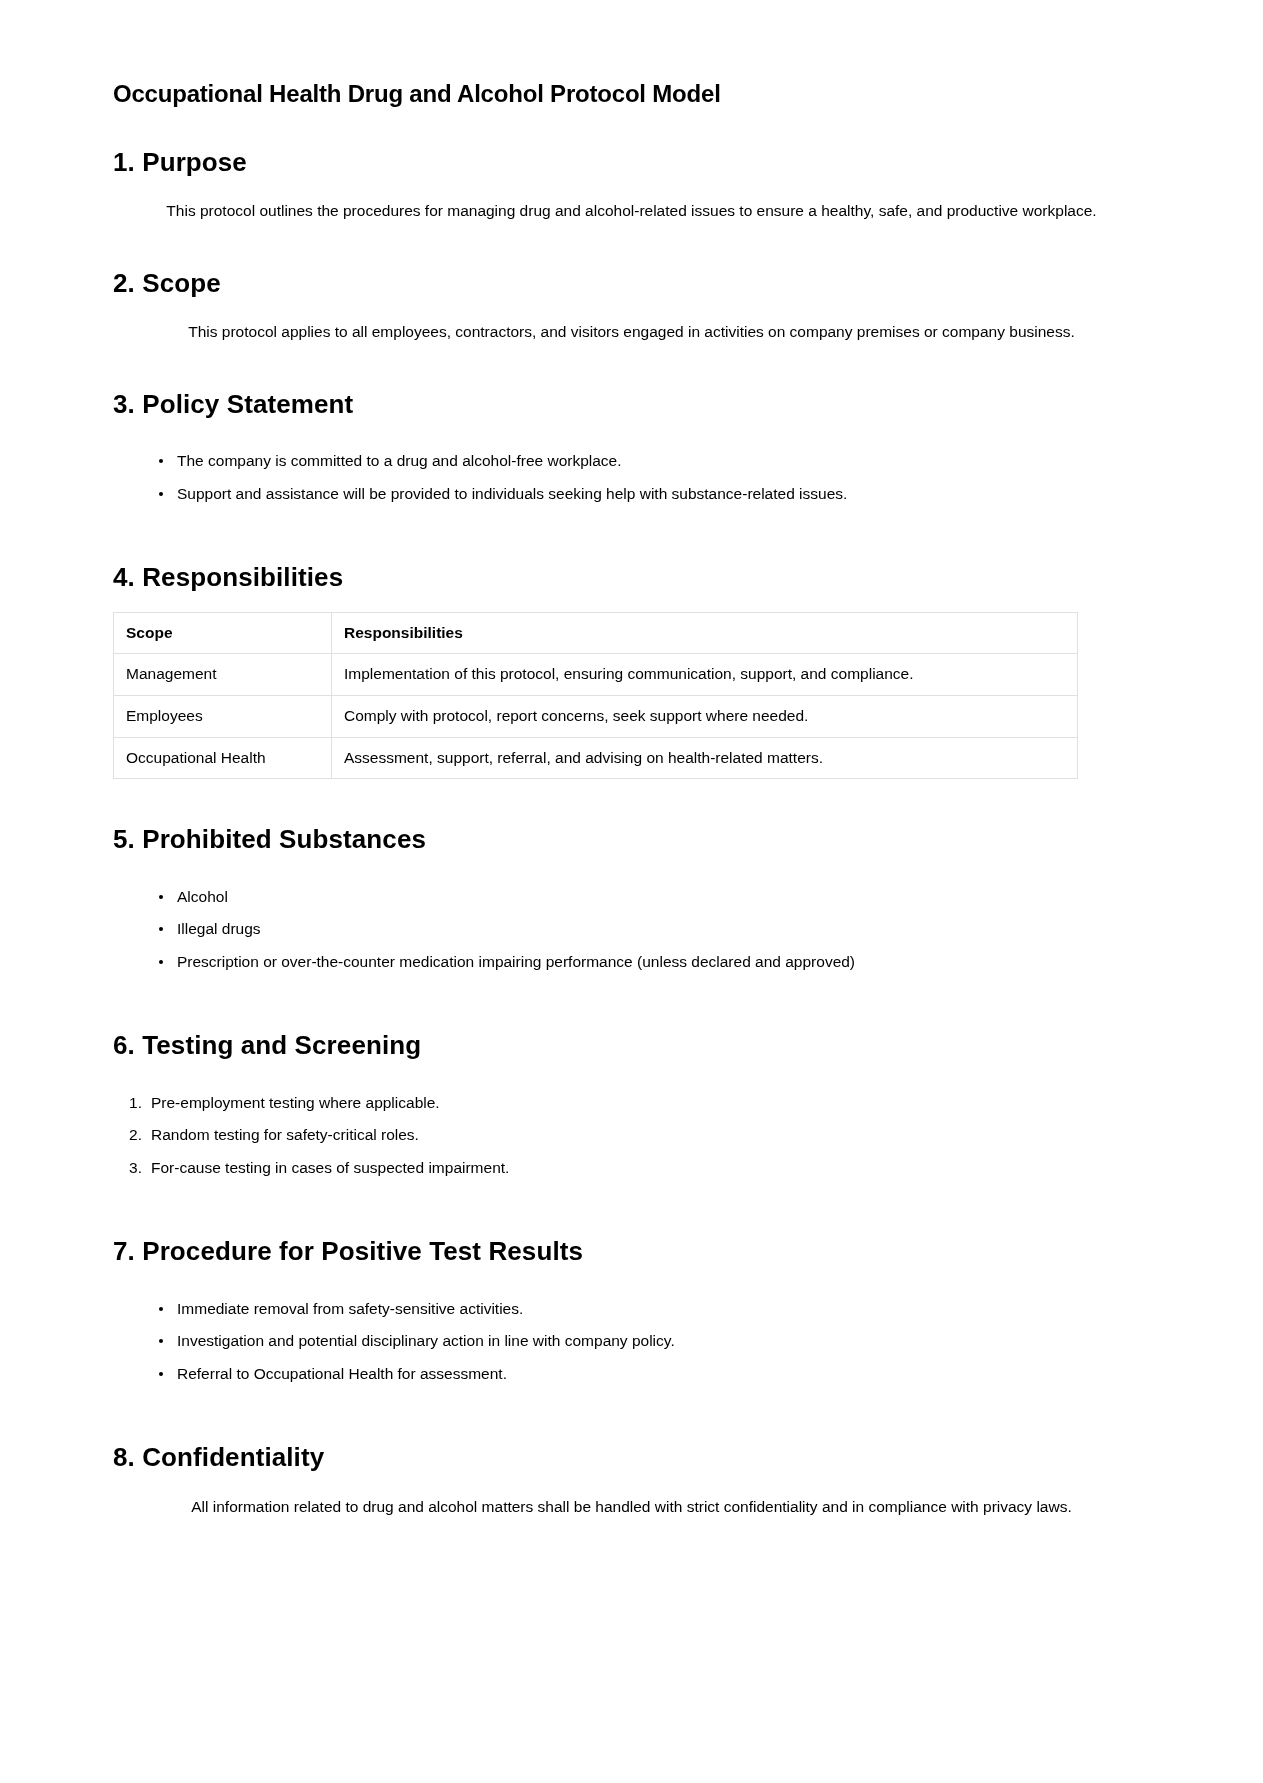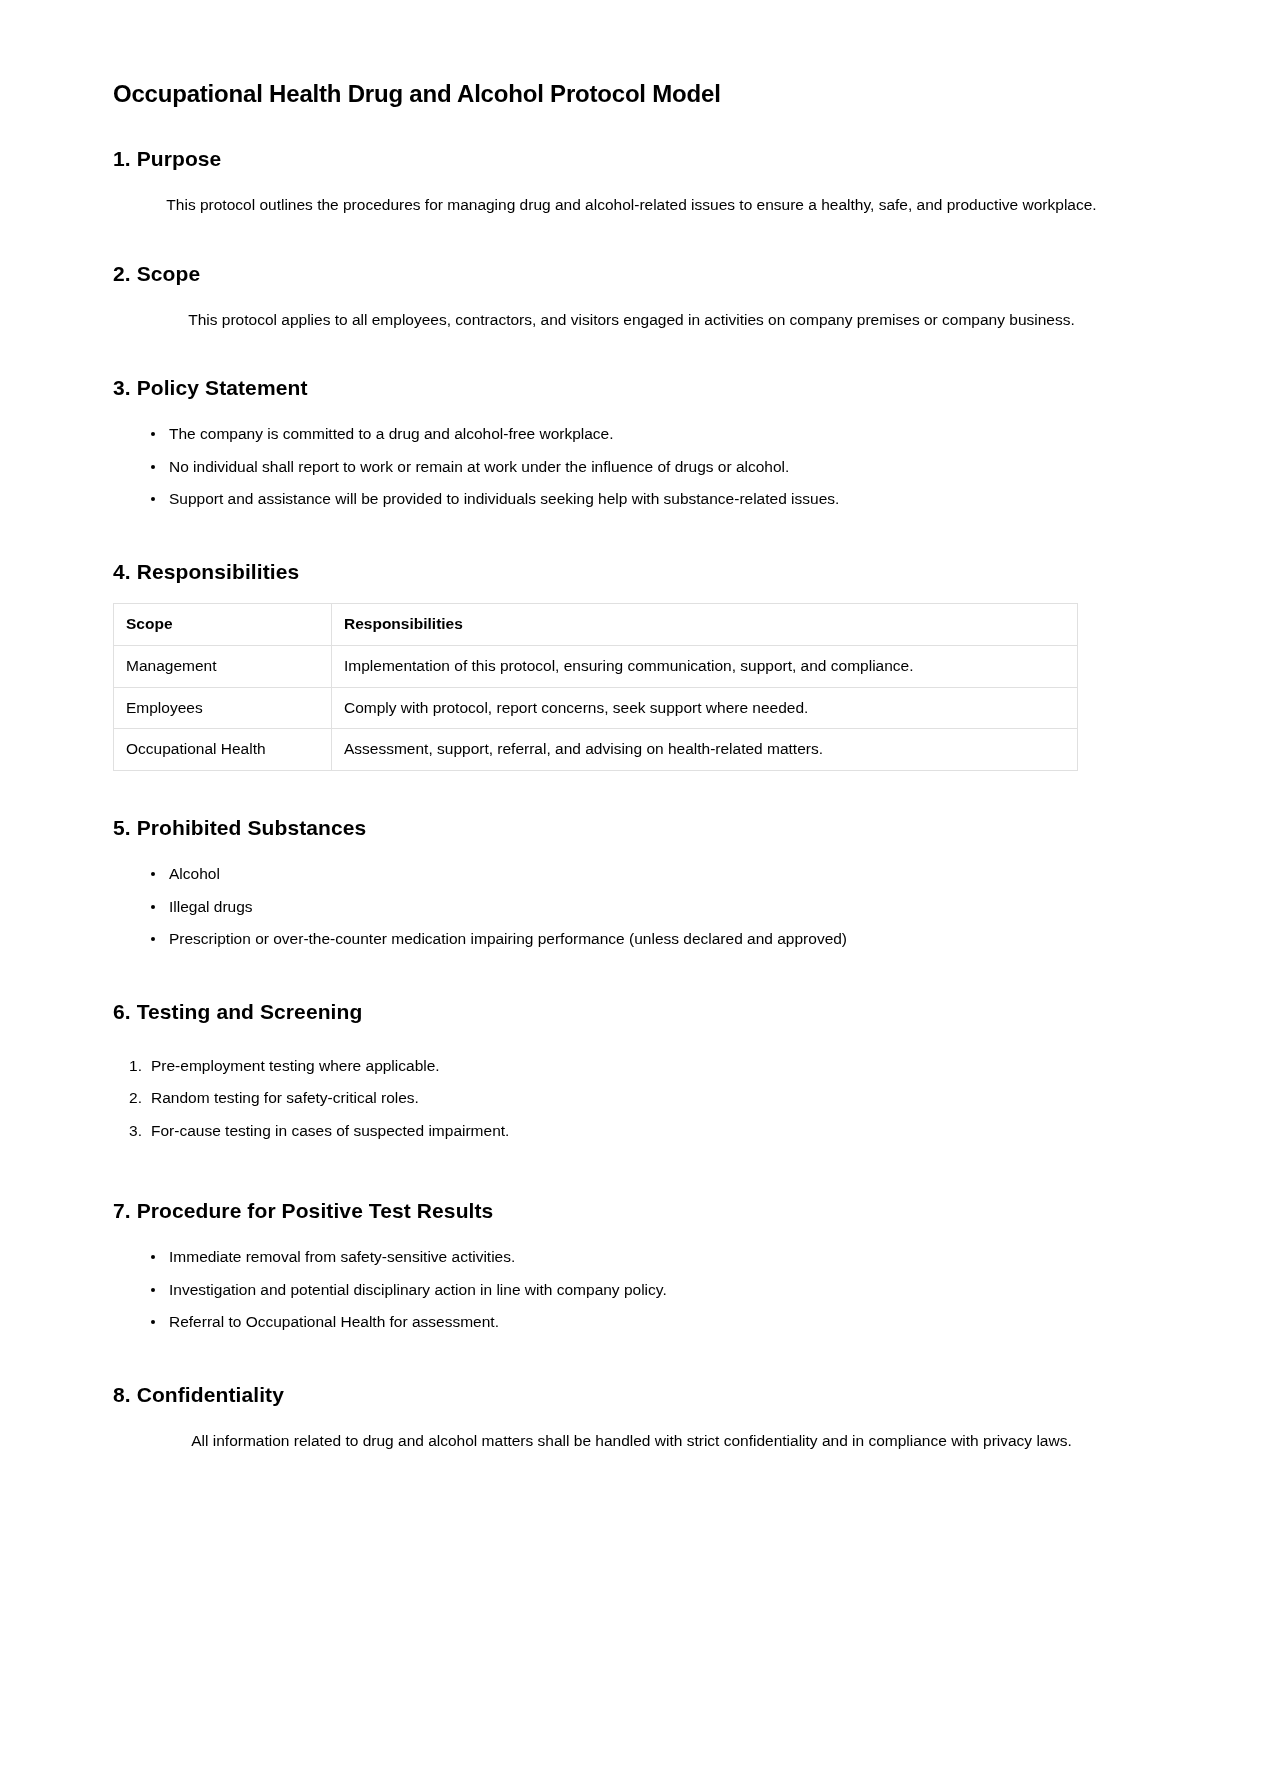--- a/index.html
+++ b/index.html
@@ -27,21 +27,21 @@
     line-height: 1.2;
     margin: 0 0 0 0;
     padding-top: 8px;
     letter-spacing: -0.2px;
     color: #000000;
   }
   .section {
     margin: 0;
   }
   .section-heading {
-    font-size: 21px;
+    font-size: 26px;
     font-weight: bold;
     line-height: 1.25;
     margin: 0;
     padding: 0;
     color: #000000;
     letter-spacing: 0.1px;
   }
   
   .sec-gap-title { height: 37px; }
   .gap-head-body { height: 22px; }
@@ -52,21 +52,21 @@
 
   p.body-text {
     font-size: 15.5px;
     line-height: 1.45;
     margin: 0;
     padding: 0;
     color: #000000;
     text-align: center;
   }
   ul.bullets {
-    margin: 8px;
+    margin: 16px;
     padding: 0 0 0 30px;
     list-style: none;
   }
   ul.bullets > li {
     font-size: 15.5px;
     line-height: 1.45;
     margin: 0 0 10px 0;
     padding: 0 0 0 18px;
     position: relative;
     color: #000000;
@@ -150,21 +150,20 @@
     <p class="body-text">This protocol applies to all employees, contractors, and visitors engaged in activities on company premises or company business.</p>
   </div>
 
   <div class="gap-block"></div>
 
   <div class="section">
     <h2 class="section-heading">3. Policy Statement</h2>
     <div class="gap-head-list"></div>
     <ul class="bullets">
       <li>The company is committed to a drug and alcohol-free workplace.</li>
-      <li>No individual shall report to work or remain at work under the influence of drugs or alcohol.</li>
       <li>Support and assistance will be provided to individuals seeking help with substance-related issues.</li>
     </ul>
   </div>
 
   <div class="gap-block-sm"></div>
 
   <div class="section">
     <h2 class="section-heading">4. Responsibilities</h2>
     <div class="gap-head-table"></div>
     <table class="resp-table">

